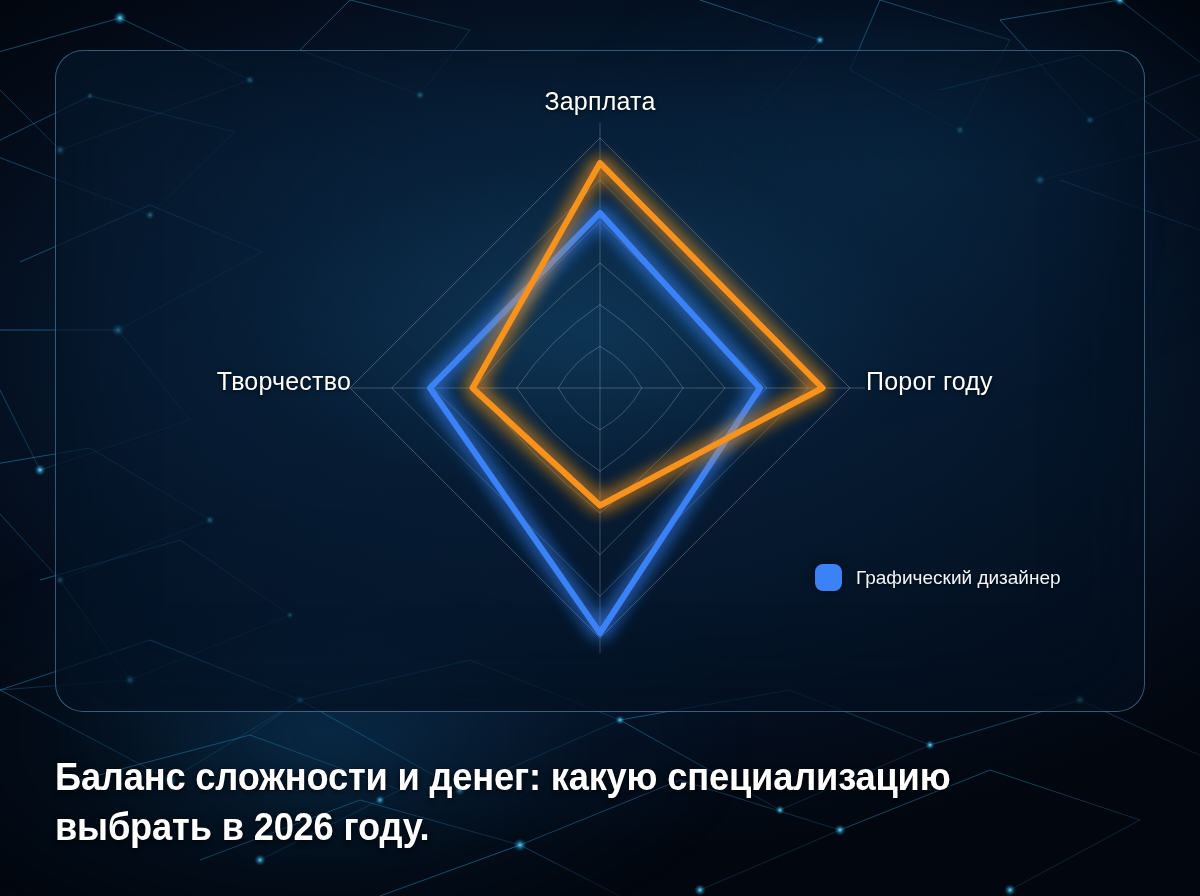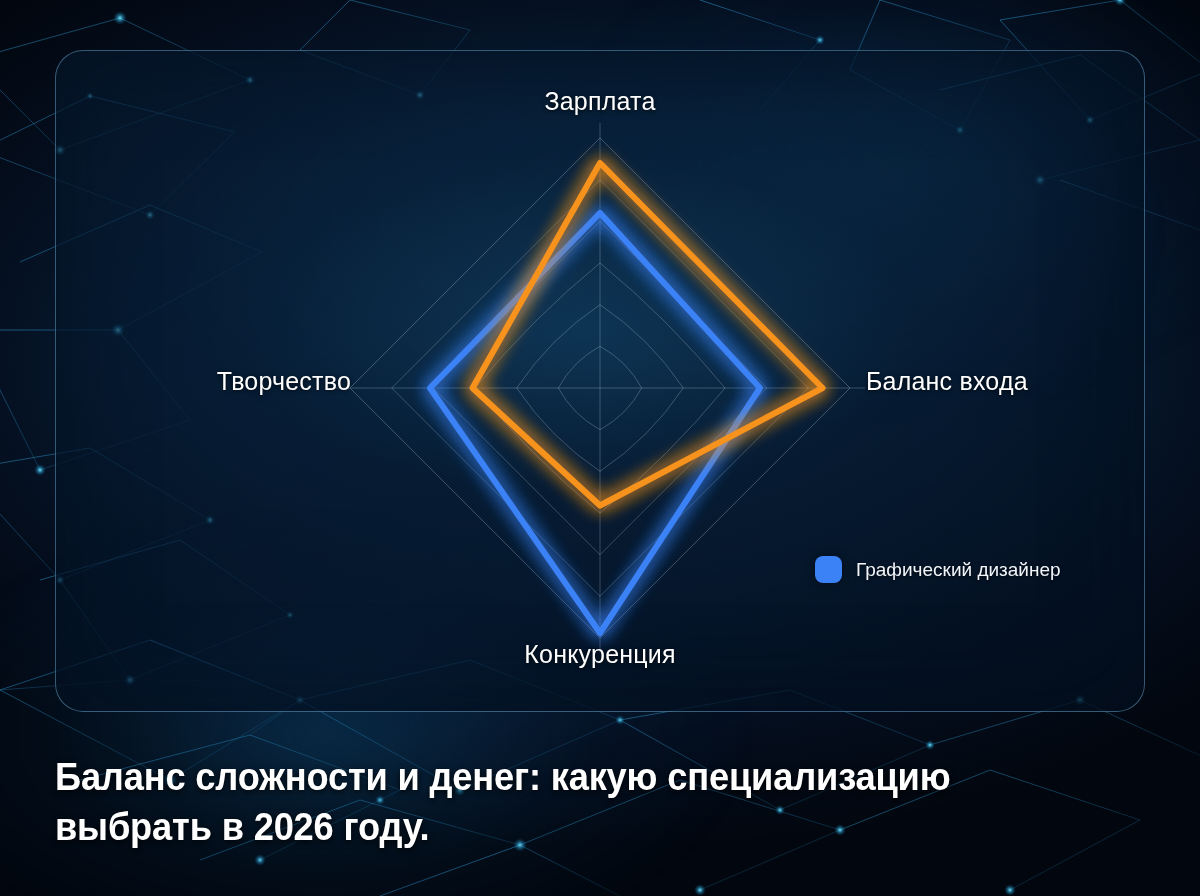--- a/index.html
+++ b/index.html
@@ -68,21 +68,21 @@
   #label-top   { left: 600px; top: 87px; transform: translateX(-50%); }
   #label-right { left: 866px; top: 367px; }
   #label-bottom{ left: 600px; top: 640px; transform: translateX(-50%); }
   #label-left  { left: 351px; top: 367px; transform: translateX(-100%); }
   
   #legend {
     position: absolute;
     left: 815px; top: 556px;
     display: flex; flex-direction: column; gap: 11px;
   }
-  .legend-row { display: flex; align-items: center; gap: 14px; }
+  .legend-row { display: flex; align-items: center; gap: 14px; margin-top: 8px; }
   .legend-swatch {
     width: 27px; height: 27px; border-radius: 8px;
     flex: 0 0 auto;
     box-shadow: 0 0 9px rgba(0,0,0,0.45);
   }
   .legend-text {
     color: #f2f6fb;
     font-size: 19px;
     white-space: nowrap;
     text-shadow: 0 1px 3px rgba(0,0,0,0.7);
@@ -219,22 +219,21 @@
         <line x1="600" y1="388" x2="600.0" y2="653.0" stroke="rgba(170,195,215,0.34)" stroke-width="0.9"></line>
         <line x1="600" y1="388" x2="335.0" y2="388.0" stroke="rgba(170,195,215,0.34)" stroke-width="0.9"></line>
       </g>
     <g id="series-group">
         <polygon points="600.0,213.0 760.0,388.0 600.0,633.0 430.0,388.0" fill="none" stroke="#3b82f6" stroke-width="6" stroke-linejoin="round" filter="url(#blueGlow)"></polygon>
         <polygon points="600.0,163.0 822.5,388.0 600.0,505.5 472.5,388.0" fill="none" stroke="#f7931e" stroke-width="6" stroke-linejoin="round" filter="url(#orangeGlow)"></polygon>
       </g>
   </svg>
 
   <div class="axis-label" id="label-top">Зарплата</div>
-  <div class="axis-label" id="label-right">Баланс входа</div>
-  <div class="axis-label" id="label-bottom">Конкуренция</div>
+  <div class="axis-label" id="label-right">Порог году</div>
   <div class="axis-label" id="label-left">Творчество</div>
 
   <div id="legend">
     <div class="legend-row">
       <div class="legend-swatch" id="sw0" style="background: rgb(59, 130, 246);"></div>
       <div class="legend-text">Графический дизайнер</div>
     </div>
   </div>
 
   <div id="caption">Баланс сложности и денег: какую специализацию выбрать в 2026 году.</div>

